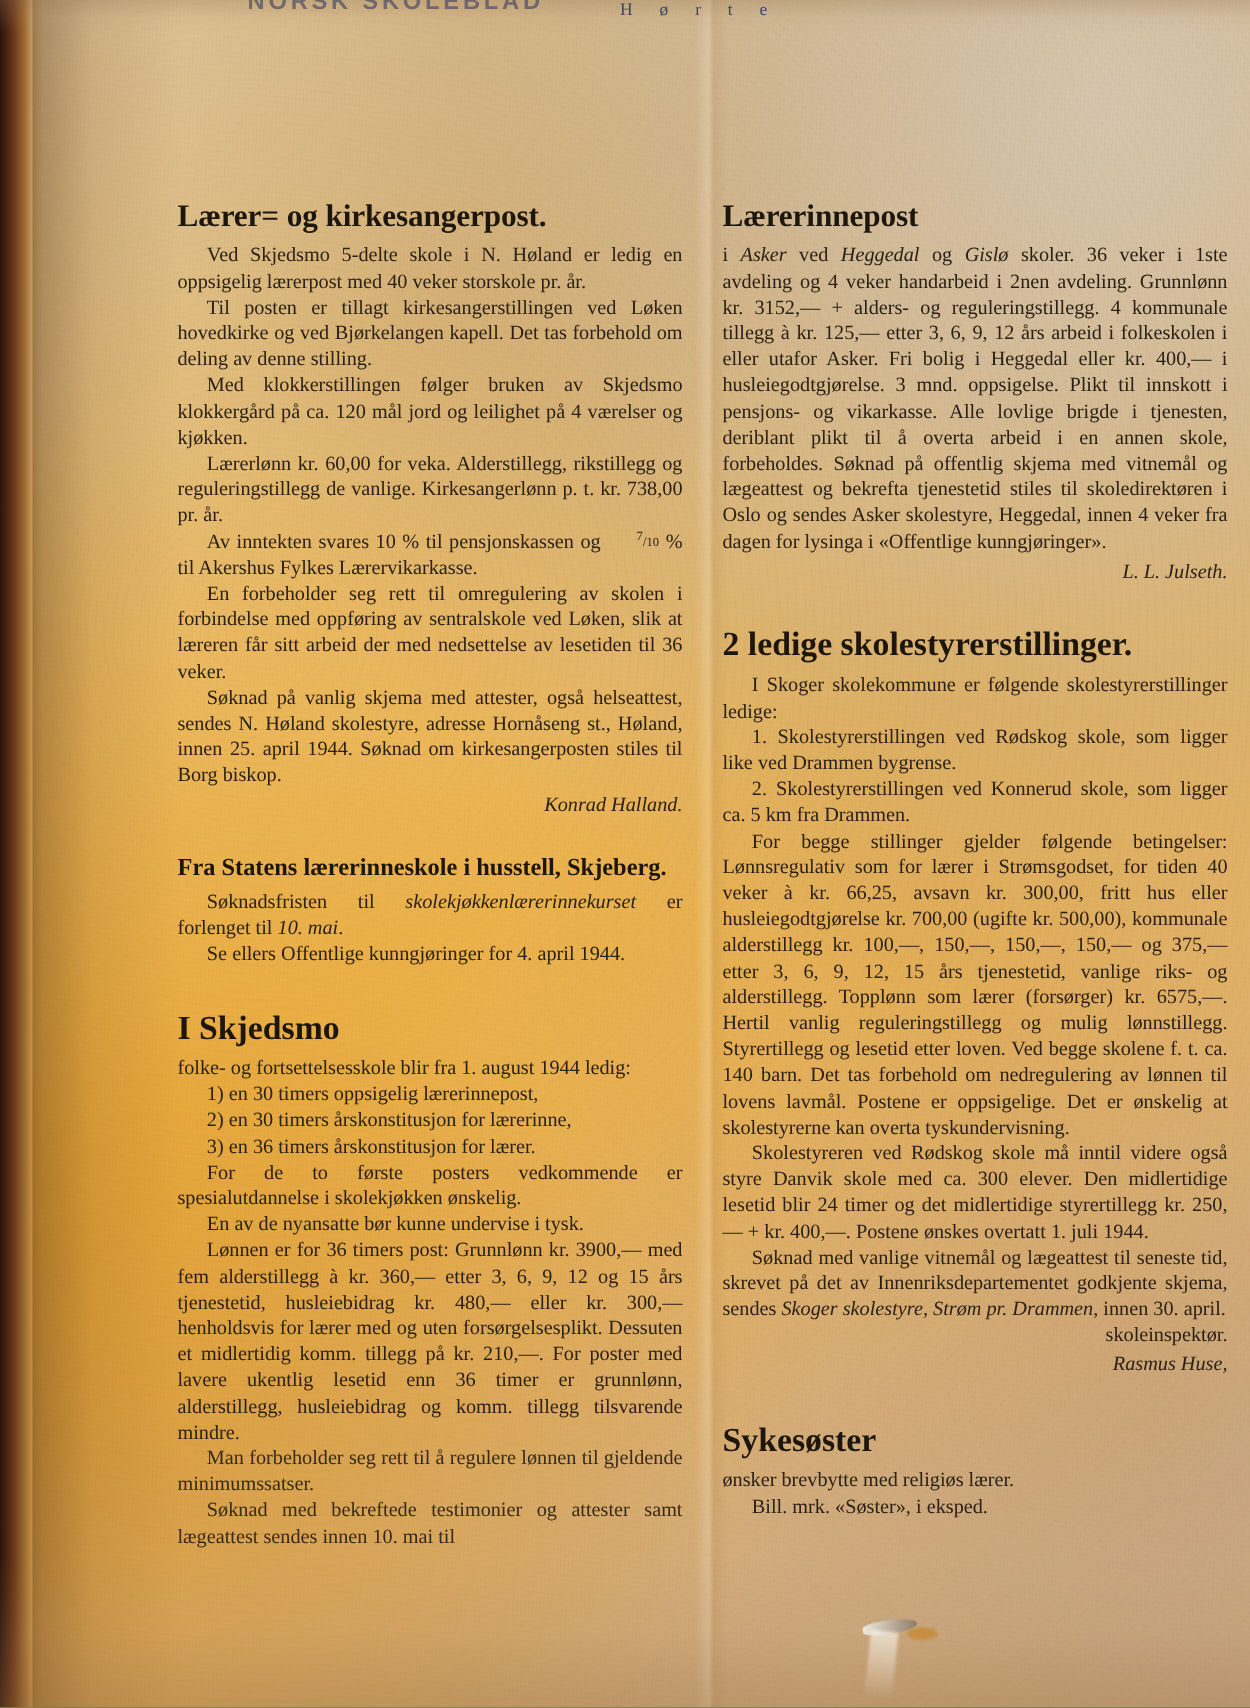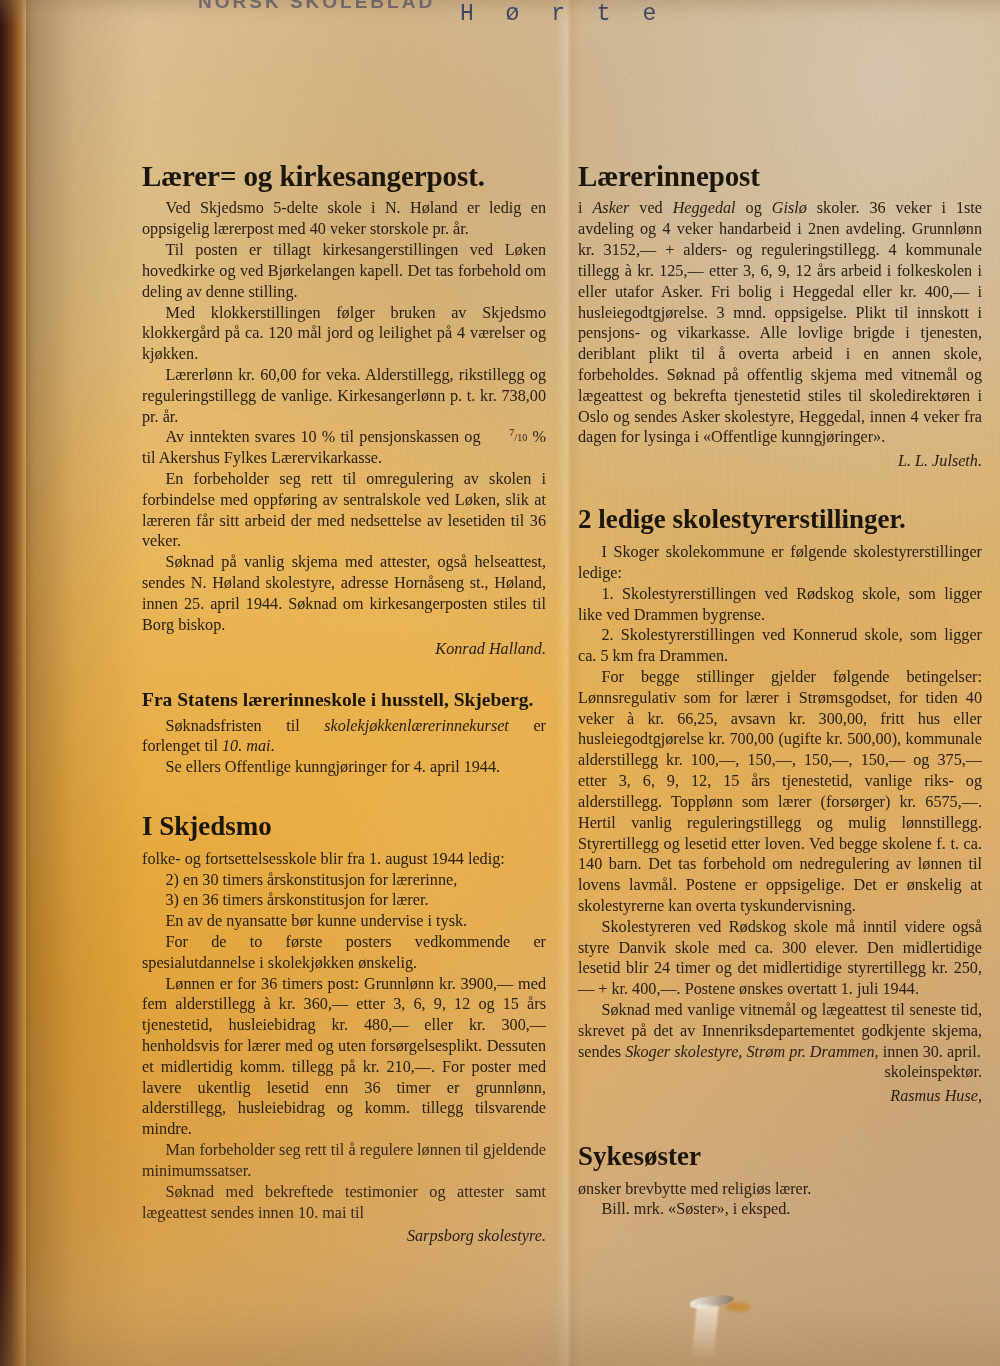--- a/index.html
+++ b/index.html
@@ -180,23 +180,23 @@
     font-weight: 700;
     font-size: 19px;
     letter-spacing: 3px;
     color: #3b3f63;
     opacity: 0.62;
     filter: blur(0.4px);
     white-space: nowrap;
   }
   .anno-horte {
     position: absolute;
-    left: 460px; top: 1px;
-    font-family: Liberation Mono, monospace;
-    font-size: 23px;
+    left: 496px; top: 1px;
+    font-family: Liberation Serif, serif;
+    font-size: 14px;
     letter-spacing: 9px;
     color: #2f3a63;
     opacity: 0.9;
     white-space: nowrap;
   }
 
   .columns {
     position: absolute;
     left: 0; top: 0;
     width: 1000px; height: 1366px;
@@ -208,21 +208,21 @@
   }
   .col-left  { left: 142px; width: 404px; }
   .col-right { left: 578px; width: 404px; }
 
   .ad { margin-bottom: 26px; }
 
   h2.head-bold {
     margin: 0 0 6px 0;
     font-family: "Liberation Serif", serif;
     font-weight: 700;
-    font-size: 29px;
+    font-size: 25px;
     line-height: 1.12;
     letter-spacing: -0.1px;
     color: #1d160d;
   }
   h2.head-sm {
     margin: 0 0 5px 0;
     font-weight: 700;
     font-size: 19.5px;
     line-height: 1.12;
     color: #1d160d;
@@ -314,28 +314,28 @@
 
         <div class="ad" style="margin-top:30px;">
           <h2 class="head-sm">Fra Statens lærerinneskole i husstell, Skjeberg.</h2>
           <p class="body"><span>Søknadsfristen til </span><i>skolekjøkkenlærerinnekurset</i><span> er forlenget til </span><i>10. mai</i><span>.</span></p>
           <p class="body">Se ellers Offentlige kunngjøringer for 4. april 1944.</p>
         </div>
 
         <div class="ad" style="margin-top:34px;">
           <h2 class="head-lg">I Skjedsmo</h2>
           <p class="body noind">folke- og fortsettelsesskole blir fra 1. august 1944 ledig:</p>
+          <p class="listitem">1) en 30 timers oppsigelig lærerinnepost,</p>
           <p class="listitem">2) en 30 timers årskonstitusjon for lærerinne,</p>
           <p class="listitem">3) en 36 timers årskonstitusjon for lærer.</p>
+          <p class="body">For de to første posters vedkommende er spesialutdannelse i skolekjøkken ønskelig.</p>
           <p class="body">En av de nyansatte bør kunne undervise i tysk.</p>
-          <p class="body">For de to første posters vedkommende er spesialutdannelse i skolekjøkken ønskelig.</p>
           <p class="body">Lønnen er for 36 timers post: Grunnlønn kr. 3900,— med fem alderstillegg à kr. 360,— etter 3, 6, 9, 12 og 15 års tjenestetid, husleiebidrag kr. 480,— eller kr. 300,— henholdsvis for lærer med og uten forsørgelsesplikt. Dessuten et midlertidig komm. tillegg på kr. 210,—. For poster med lavere ukentlig lesetid enn 36 timer er grunnlønn, alderstillegg, husleiebidrag og komm. tillegg tilsvarende mindre.</p>
           <p class="body ink-fade-1">Man forbeholder seg rett til å regulere lønnen til gjeldende minimumssatser.</p>
           <p class="body ink-fade-1">Søknad med bekreftede testimonier og attester samt lægeattest sendes innen 10. mai til</p>
-          <p class="sig">Sarpsborg skolestyre.</p>
         </div>
 
       </div>
 
       <div class="col col-right">
 
         <div class="ad">
           <h2 class="head-bold">Lærerinnepost</h2>
           <p class="body noind"><span>i </span><i>Asker</i><span> ved </span><i>Heggedal</i><span> og </span><i>Gislø</i><span> skoler. 36 veker i 1ste avdeling og 4 veker handarbeid i 2nen avdeling. Grunnlønn kr. 3152,— + alders- og reguleringstillegg. 4 kommunale tillegg à kr. 125,— etter 3, 6, 9, 12 års arbeid i folkeskolen i eller utafor Asker. Fri bolig i Heggedal eller kr. 400,— i husleiegodtgjørelse. 3 mnd. oppsigelse. Plikt til innskott i pensjons- og vikarkasse. Alle lovlige brigde i tjenesten, deriblant plikt til å overta arbeid i en annen skole, forbeholdes. Søknad på offentlig skjema med vitnemål og lægeattest og bekrefta tjenestetid stiles til skoledirektøren i Oslo og sendes Asker skolestyre, Heggedal, innen 4 veker fra dagen for lysinga i «Offentlige kunngjøringer».</span></p>
           <p class="sig">L. L. Julseth.</p>

